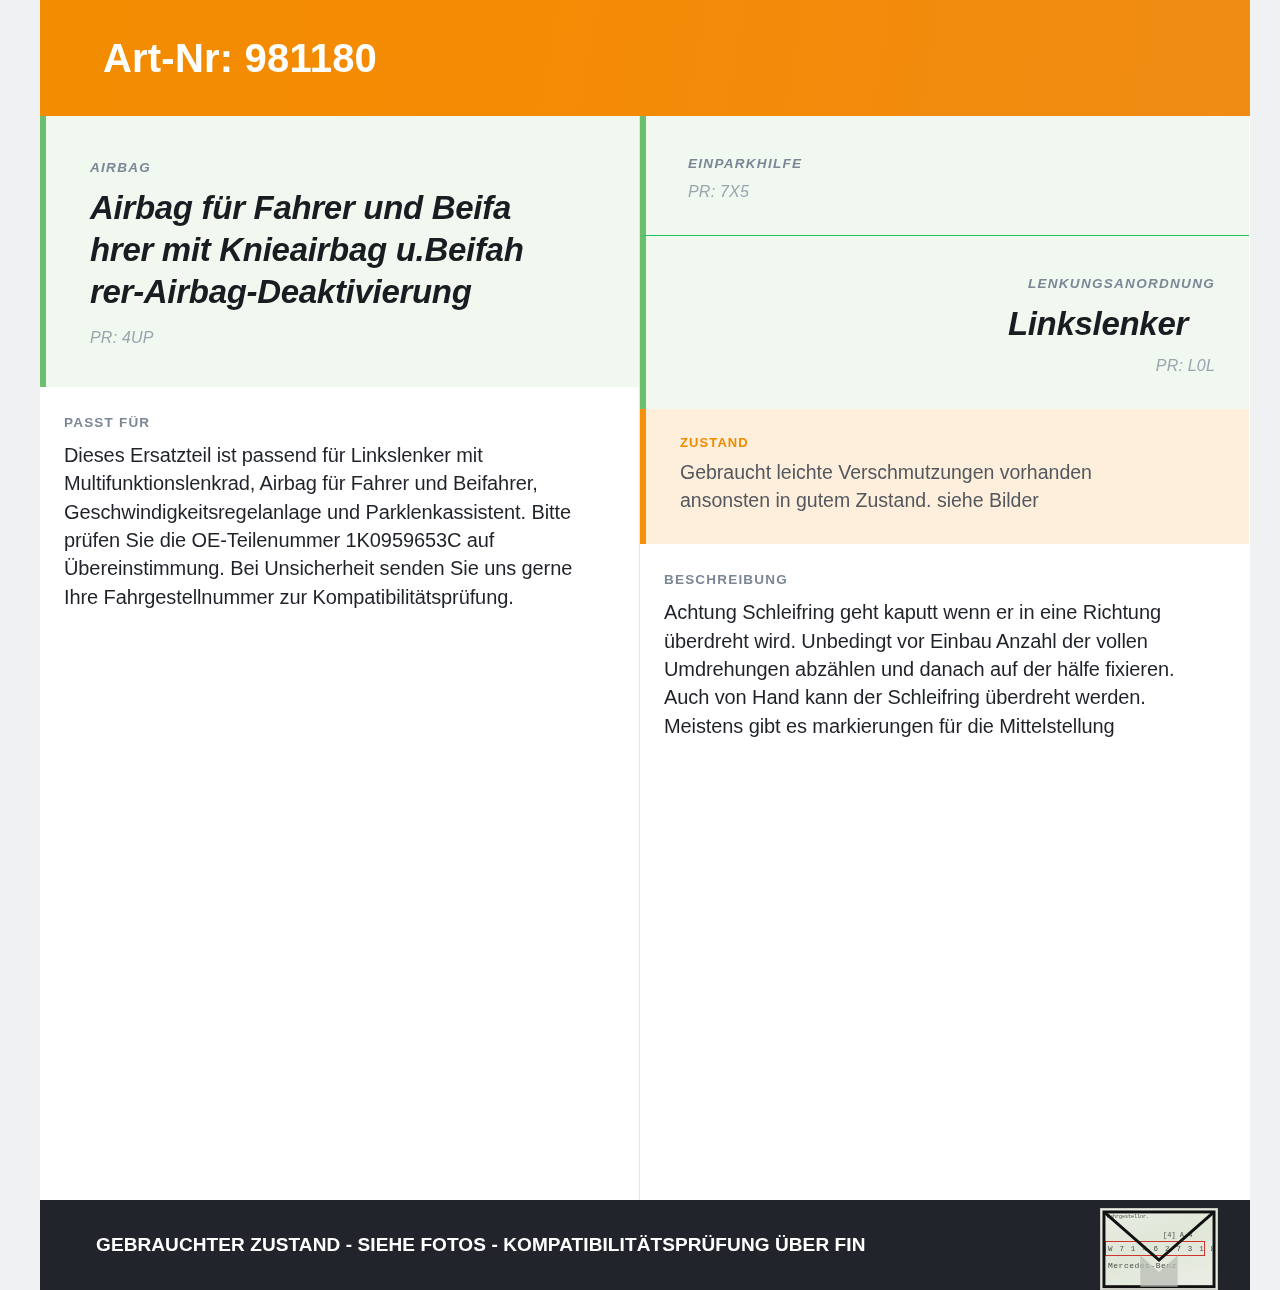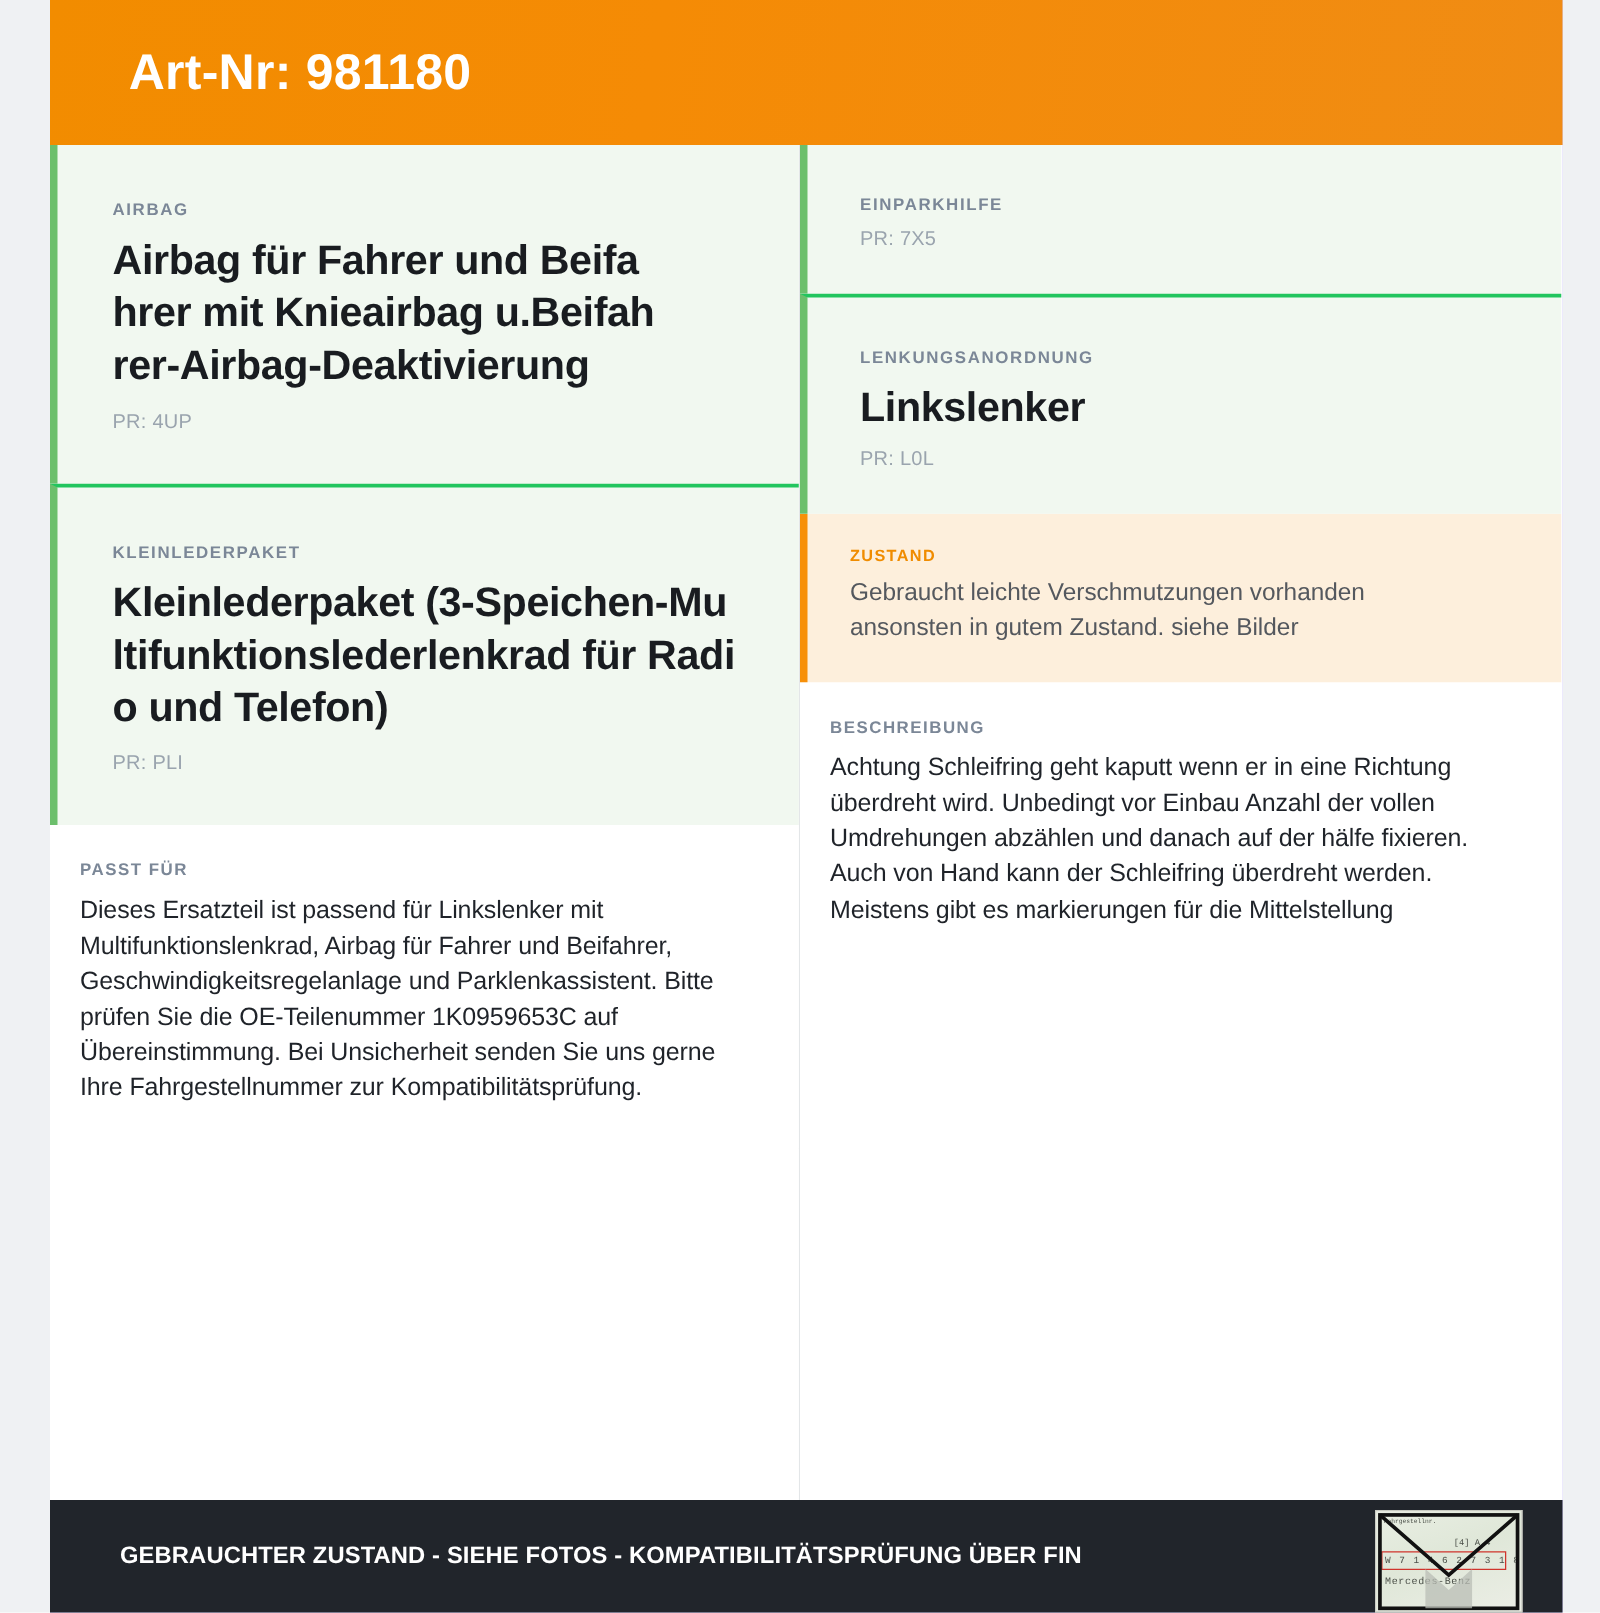--- a/index.html
+++ b/index.html
@@ -67,22 +67,23 @@
   .col-left  { border-right: 1px solid #e3e6e8; width: 600px; }
   .col-right { width: 609px; }
 
   
   .spec {
     position: relative;
     background: #f1f8f0;
     border-left: 6px solid #6cbf6c;
     box-sizing: border-box;
     padding: 44px 34px 40px 44px;
-  }
-  .spec + .spec { border-top: 3px solid #22c55e; }
+    font-style: italic;
+  }
+  .spec + .spec { border-top: 1px solid #22c55e; text-align: right; }
 
   .spec-label {
     font-size: 13.5px;
     font-weight: bold;
     letter-spacing: 1.3px;
     color: #7b8797;
     text-transform: uppercase;
     margin-bottom: 12px;
   }
   .spec-title {
@@ -223,25 +224,20 @@
 
       <div class="col col-left">
 
         <div class="spec">
           <div class="spec-label">AIRBAG</div>
           <div class="spec-title w-narrow">Airbag für Fahrer und Beifahrer mit Knieairbag u.Beifahrer-Airbag-Deaktivierung</div>
           <div class="spec-pr">PR: 4UP</div>
         </div>
 
 
-        <div class="spec">
-          <div class="spec-label">KLEINLEDERPAKET</div>
-          <div class="spec-title w-wide">Kleinlederpaket (3-Speichen-Multifunktionslederlenkrad für Radio und Telefon)</div>
-          <div class="spec-pr">PR: PLI</div>
-        </div>
 
         <div class="block block-left">
           <div class="block-label">PASST FÜR</div>
           <div class="block-text">Dieses Ersatzteil ist passend für Linkslenker mit Multifunktionslenkrad, Airbag für Fahrer und Beifahrer, Geschwindigkeitsregelanlage und Parklenkassistent. Bitte prüfen Sie die OE-Teilenummer 1K0959653C auf Übereinstimmung. Bei Unsicherheit senden Sie uns gerne Ihre Fahrgestellnummer zur Kompatibilitätsprüfung.</div>
         </div>
 
         <div class="grow"></div>
       </div>
 
       <div class="col col-right">

